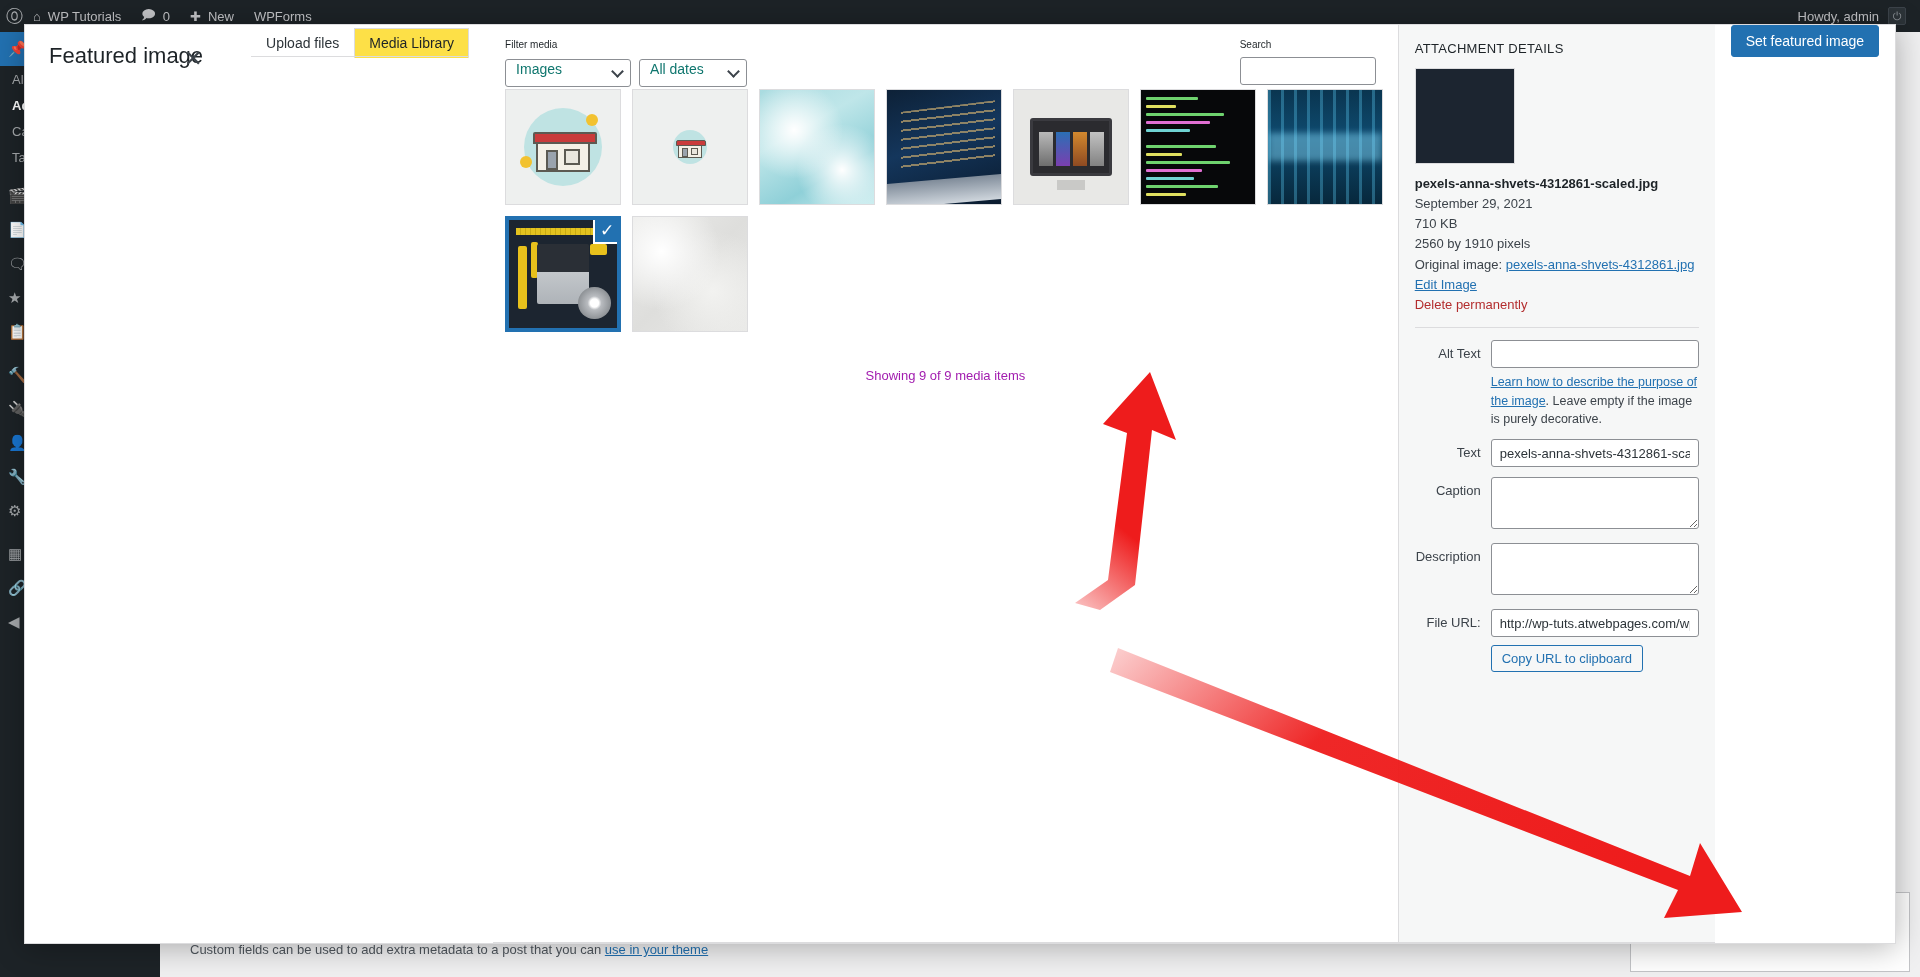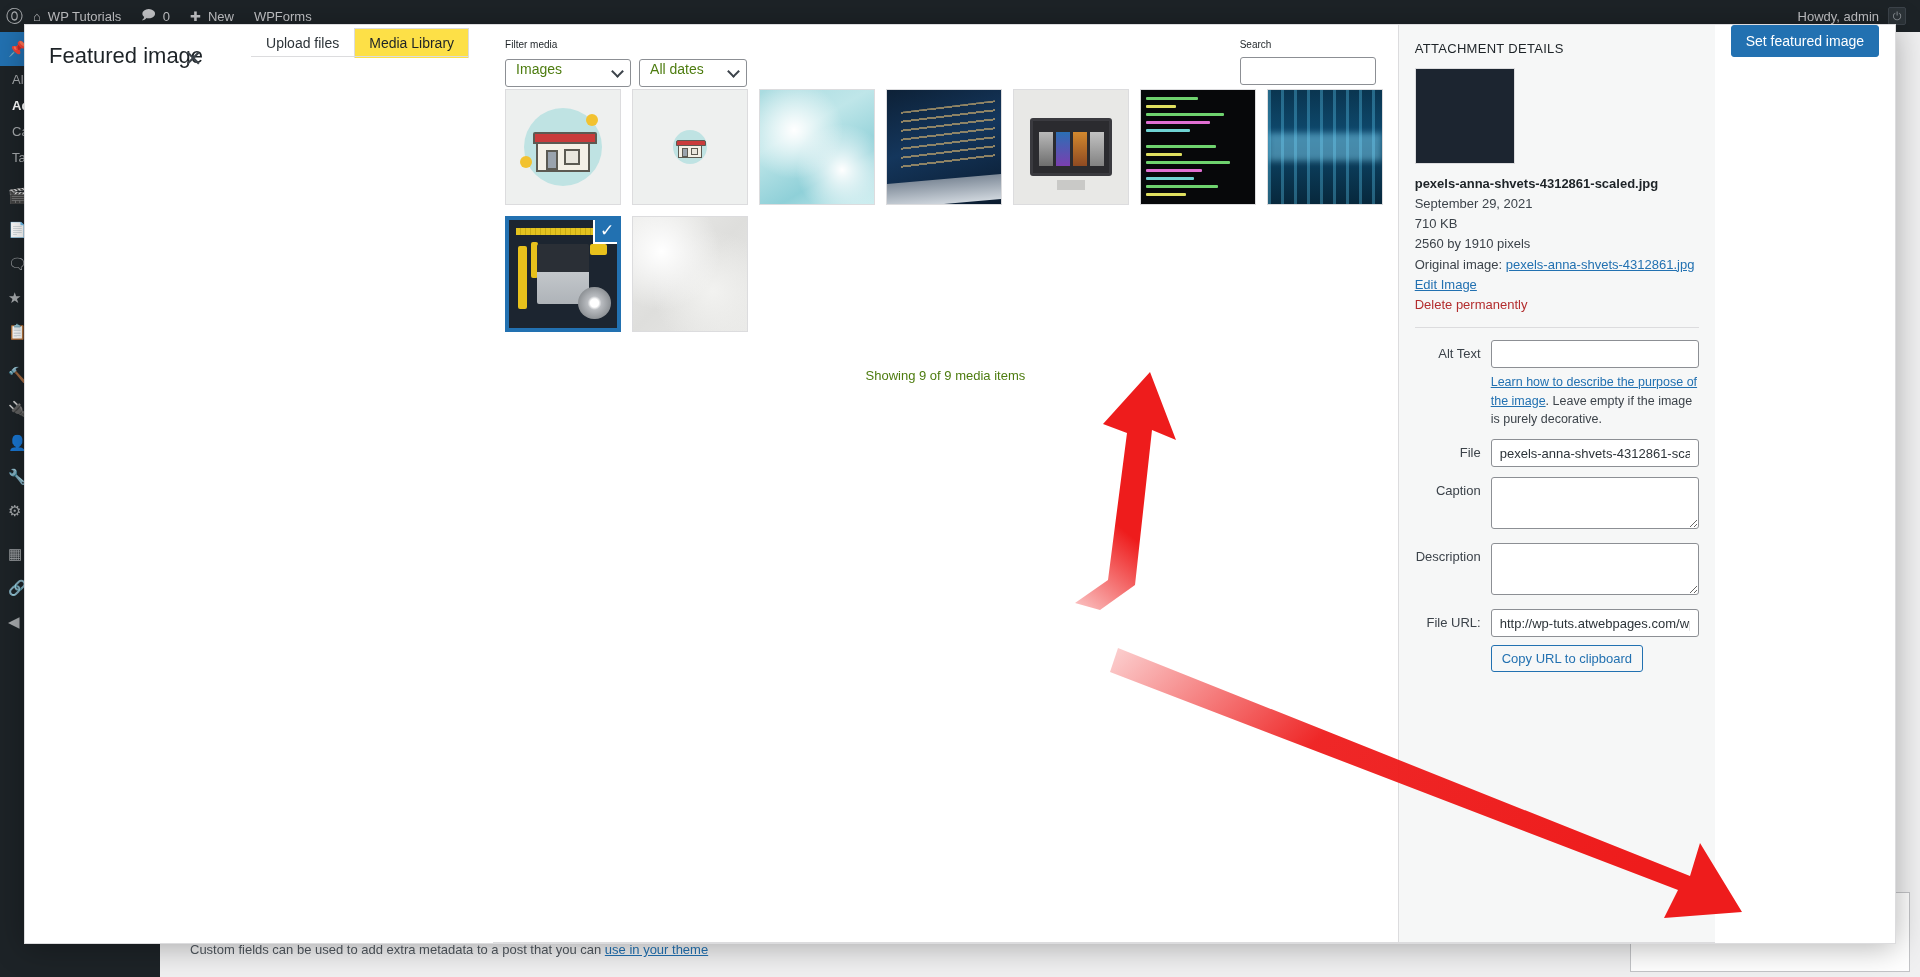--- a/index.html
+++ b/index.html
@@ -143,21 +143,21 @@
   .filter-label, .search-label {
     font-size: 10px; color: #1d2327; line-height: 16px;
   }
   .filter-row { display: flex; gap: 8px; margin-top: 2px; }
   .wp-select {
     position: relative;
     height: 28px;
     border: 1px solid #8c8f94;
     border-radius: 3px;
     background: #fff;
-    font-size: 14px; color: #4d7c0f;
+    font-size: 14px; color: #0f766e;
     display: flex; align-items: center;
     padding: 0 26px 8px 10px;
     cursor: pointer;
     white-space: nowrap;
   }
   .wp-select .chev {
     position: absolute; right: 8px; top: 50%;
     width: 9px; height: 9px;
     margin-top: -6px;
     border-right: 2px solid #3c434a;
@@ -204,21 +204,21 @@
     top: -4px; right: -4px;
     width: 28px; height: 28px;
     background: #2271b1;
     border: 2px solid #fff;
     display: flex; align-items: center; justify-content: center;
     color: #fff; font-size: 17px; line-height: 1;
     z-index: 3;
   }
   .count {
     text-align: center;
-    font-size: 13px; color: #4d7c0f;
+    font-size: 13px; color: #a21caf;
     padding-top: 36px;
   }
 
   
   .art-house {
     background: #eef0ef;
     display: flex; align-items: center; justify-content: center;
   }
   .house-circle {
     width: 78px; height: 78px; border-radius: 50%;
@@ -678,21 +678,21 @@
         <label>Alt Text</label>
         <div class="ctrl">
           <input class="txt" type="text" value="" style="">
           <div class="helper">
             <a href="#">Learn how to describe the purpose of the image</a><span>. Leave empty if the image is purely decorative.</span>
           </div>
         </div>
       </div>
 
       <div class="field">
-        <label>File</label>
+        <label>Text</label>
         <div class="ctrl">
           <input class="txt" type="text" value="pexels-anna-shvets-4312861-scaled.jpg" style="">
         </div>
       </div>
 
       <div class="field">
         <label>Caption</label>
         <div class="ctrl">
           <textarea class="ta" style=""></textarea>
         </div>

